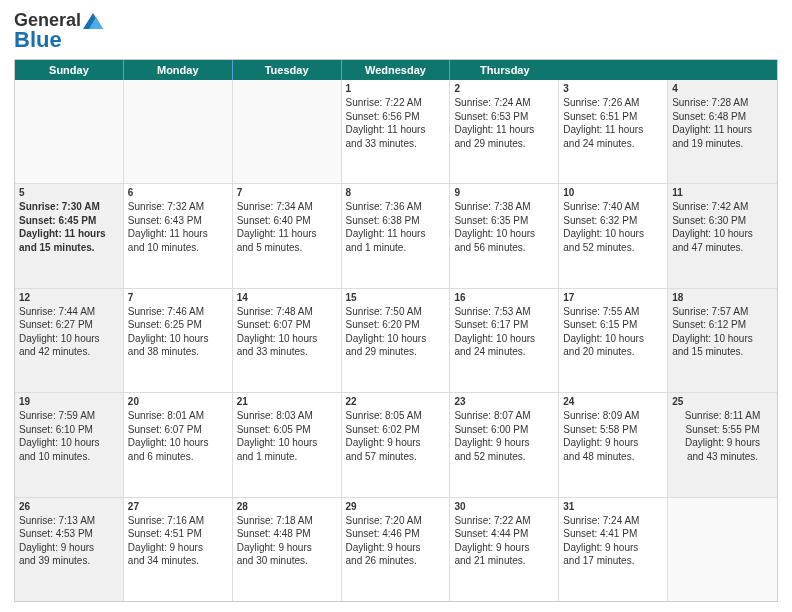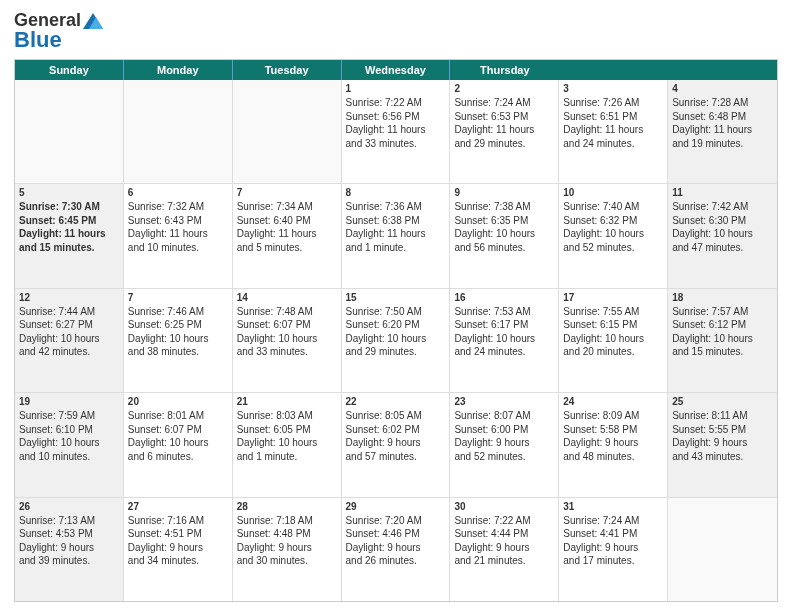--- a/index.html
+++ b/index.html
@@ -300,21 +300,21 @@
           </div>
           <div class="cal-cell">
             <span class="day-num">24</span>
             <div class="cell-info" style="white-space: pre-line;">Sunrise: 8:09 AM
 Sunset: 5:58 PM
 Daylight: 9 hours
 and 48 minutes.</div>
           </div>
           <div class="cal-cell shaded">
             <span class="day-num">25</span>
-            <div class="cell-info" style="white-space: pre-line;">Sunrise: 8:11 AM
+            <div class="cell-info" style="white-space: pre-line; text-align: center;">Sunrise: 8:11 AM
 Sunset: 5:55 PM
 Daylight: 9 hours
 and 43 minutes.</div>
           </div>
         </div>
         <div class="cal-row">
           <div class="cal-cell shaded">
             <span class="day-num">26</span>
             <div class="cell-info" style="white-space: pre-line;">Sunrise: 7:13 AM
 Sunset: 4:53 PM

